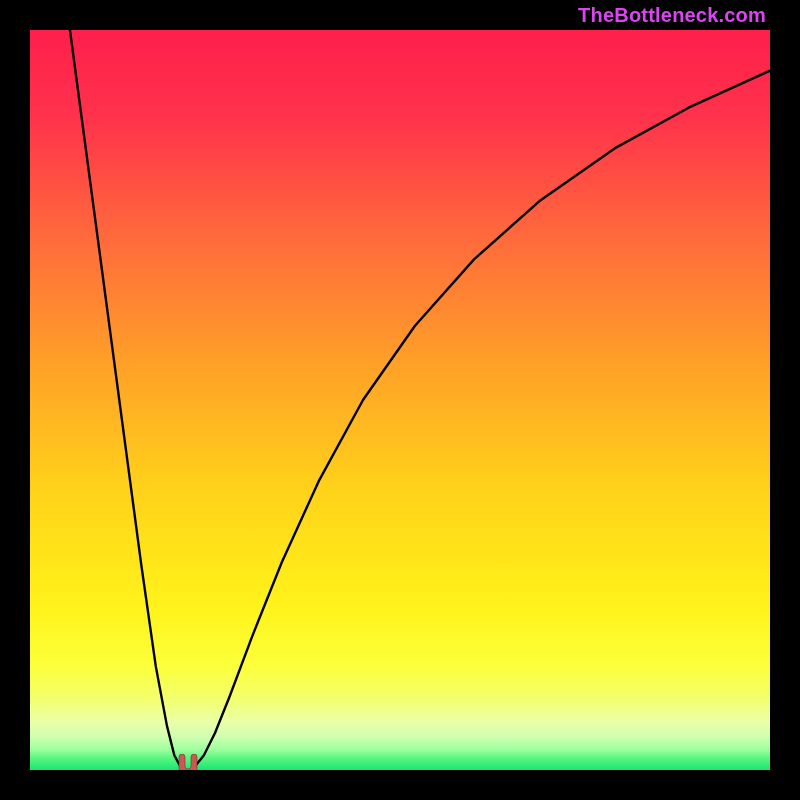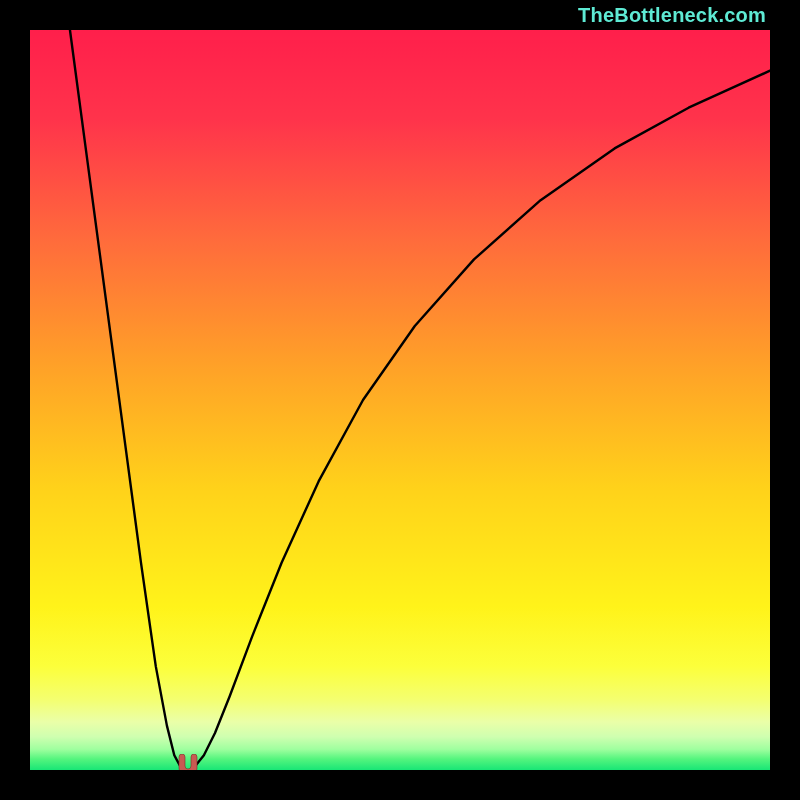--- a/index.html
+++ b/index.html
@@ -35,21 +35,21 @@
     width: 740px;
     height: 740px;
     display: block;
   }
   .watermark {
     position: absolute;
     top: 4px;
     right: 34px;
     font-size: 20px;
     font-weight: 600;
-    color: #5eead4;
+    color: #d946ef;
     letter-spacing: 0.2px;
     user-select: none;
   }
   .marker {
     position: absolute;
     width: 26px;
     height: 22px;
     transform: translate(-50%, -50%);
   }
   .marker svg {

